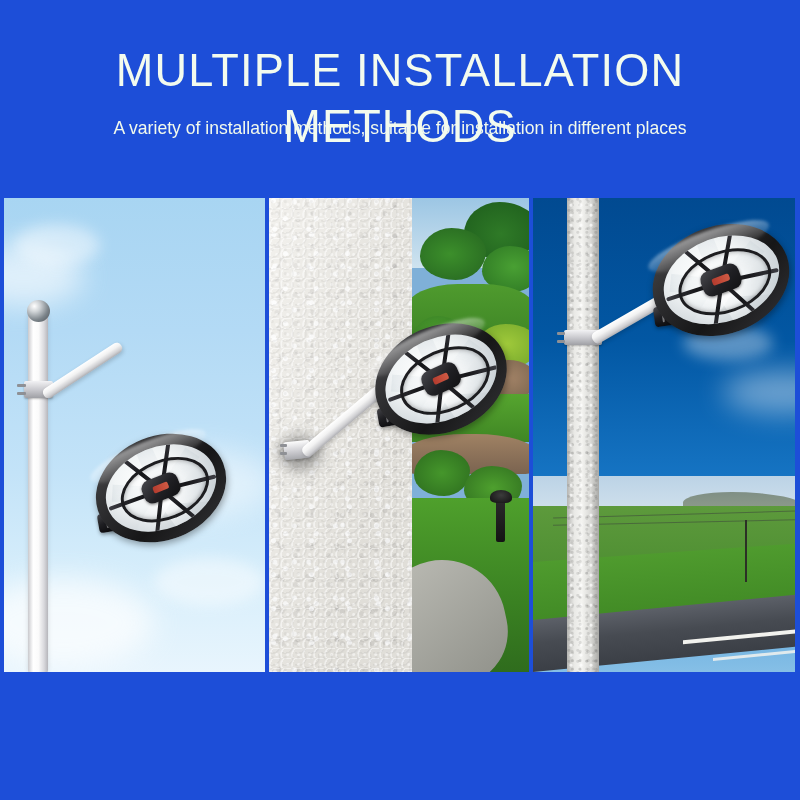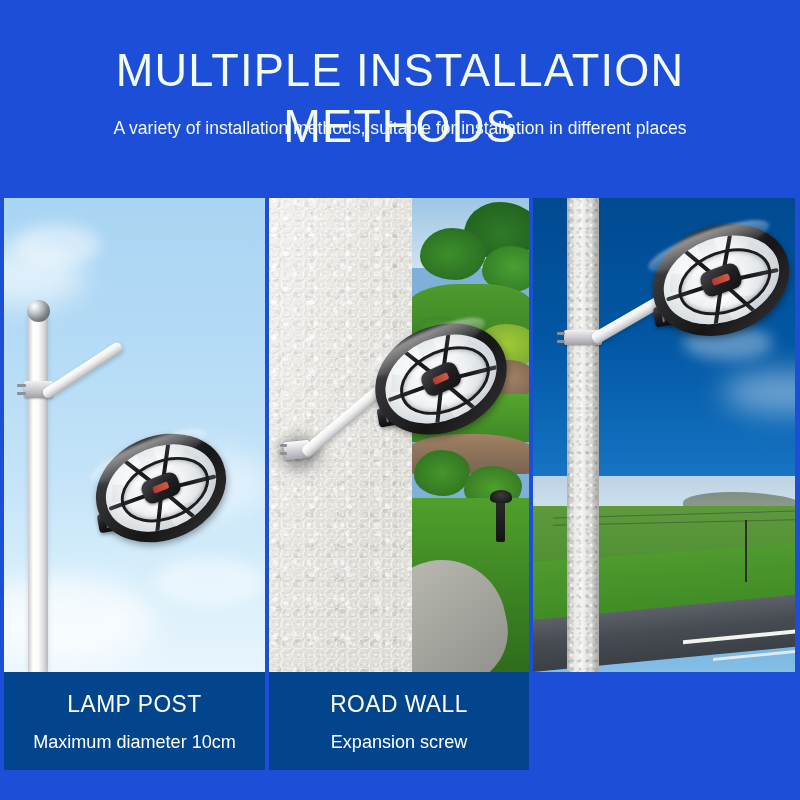--- a/index.html
+++ b/index.html
@@ -246,24 +246,20 @@
             <div class="spoke" style="width:56px;height:4px;transform:rotate(300deg);"></div>
           </div>
           <div class="inner-ring"></div>
           <div class="hub">
             <div class="hub-label"></div>
           </div>
         </div>
       </div>
     </div>
 
-    <div class="caption">
-      <div class="cap-title">LAMP POST</div>
-      <div class="cap-sub">Maximum diameter 10cm</div>
-    </div>
   </div>
 
   <div class="panel p2">
     <div class="scene">
       <div class="wall"></div>
 
       <div class="garden">
         <div class="g-sky"></div>
 
         <div class="g-tree" style="left:52px;top:4px;width:74px;height:58px;background:radial-gradient(ellipse at 50% 55%,#2f7a27,#1d5c1c);"></div>
@@ -314,24 +310,20 @@
             <div class="spoke" style="width:57px;height:4px;transform:rotate(302deg);"></div>
           </div>
           <div class="inner-ring"></div>
           <div class="hub">
             <div class="hub-label"></div>
           </div>
         </div>
       </div>
     </div>
 
-    <div class="caption">
-      <div class="cap-title">ROAD WALL</div>
-      <div class="cap-sub">Expansion screw</div>
-    </div>
   </div>
 
   <div class="panel p3">
     <div class="scene">
       <div class="sky-deep"></div>
       <div class="cloud wisp" style="left:150px;top:128px;width:90px;height:34px;opacity:.35;"></div>
       <div class="cloud soft" style="left:190px;top:172px;width:120px;height:44px;opacity:.4;"></div>
 
       <div class="field">
         <div class="f-hill" style="top:0;height:34px;background:linear-gradient(180deg,#bcd3e6,#cfe0ec);"></div>

